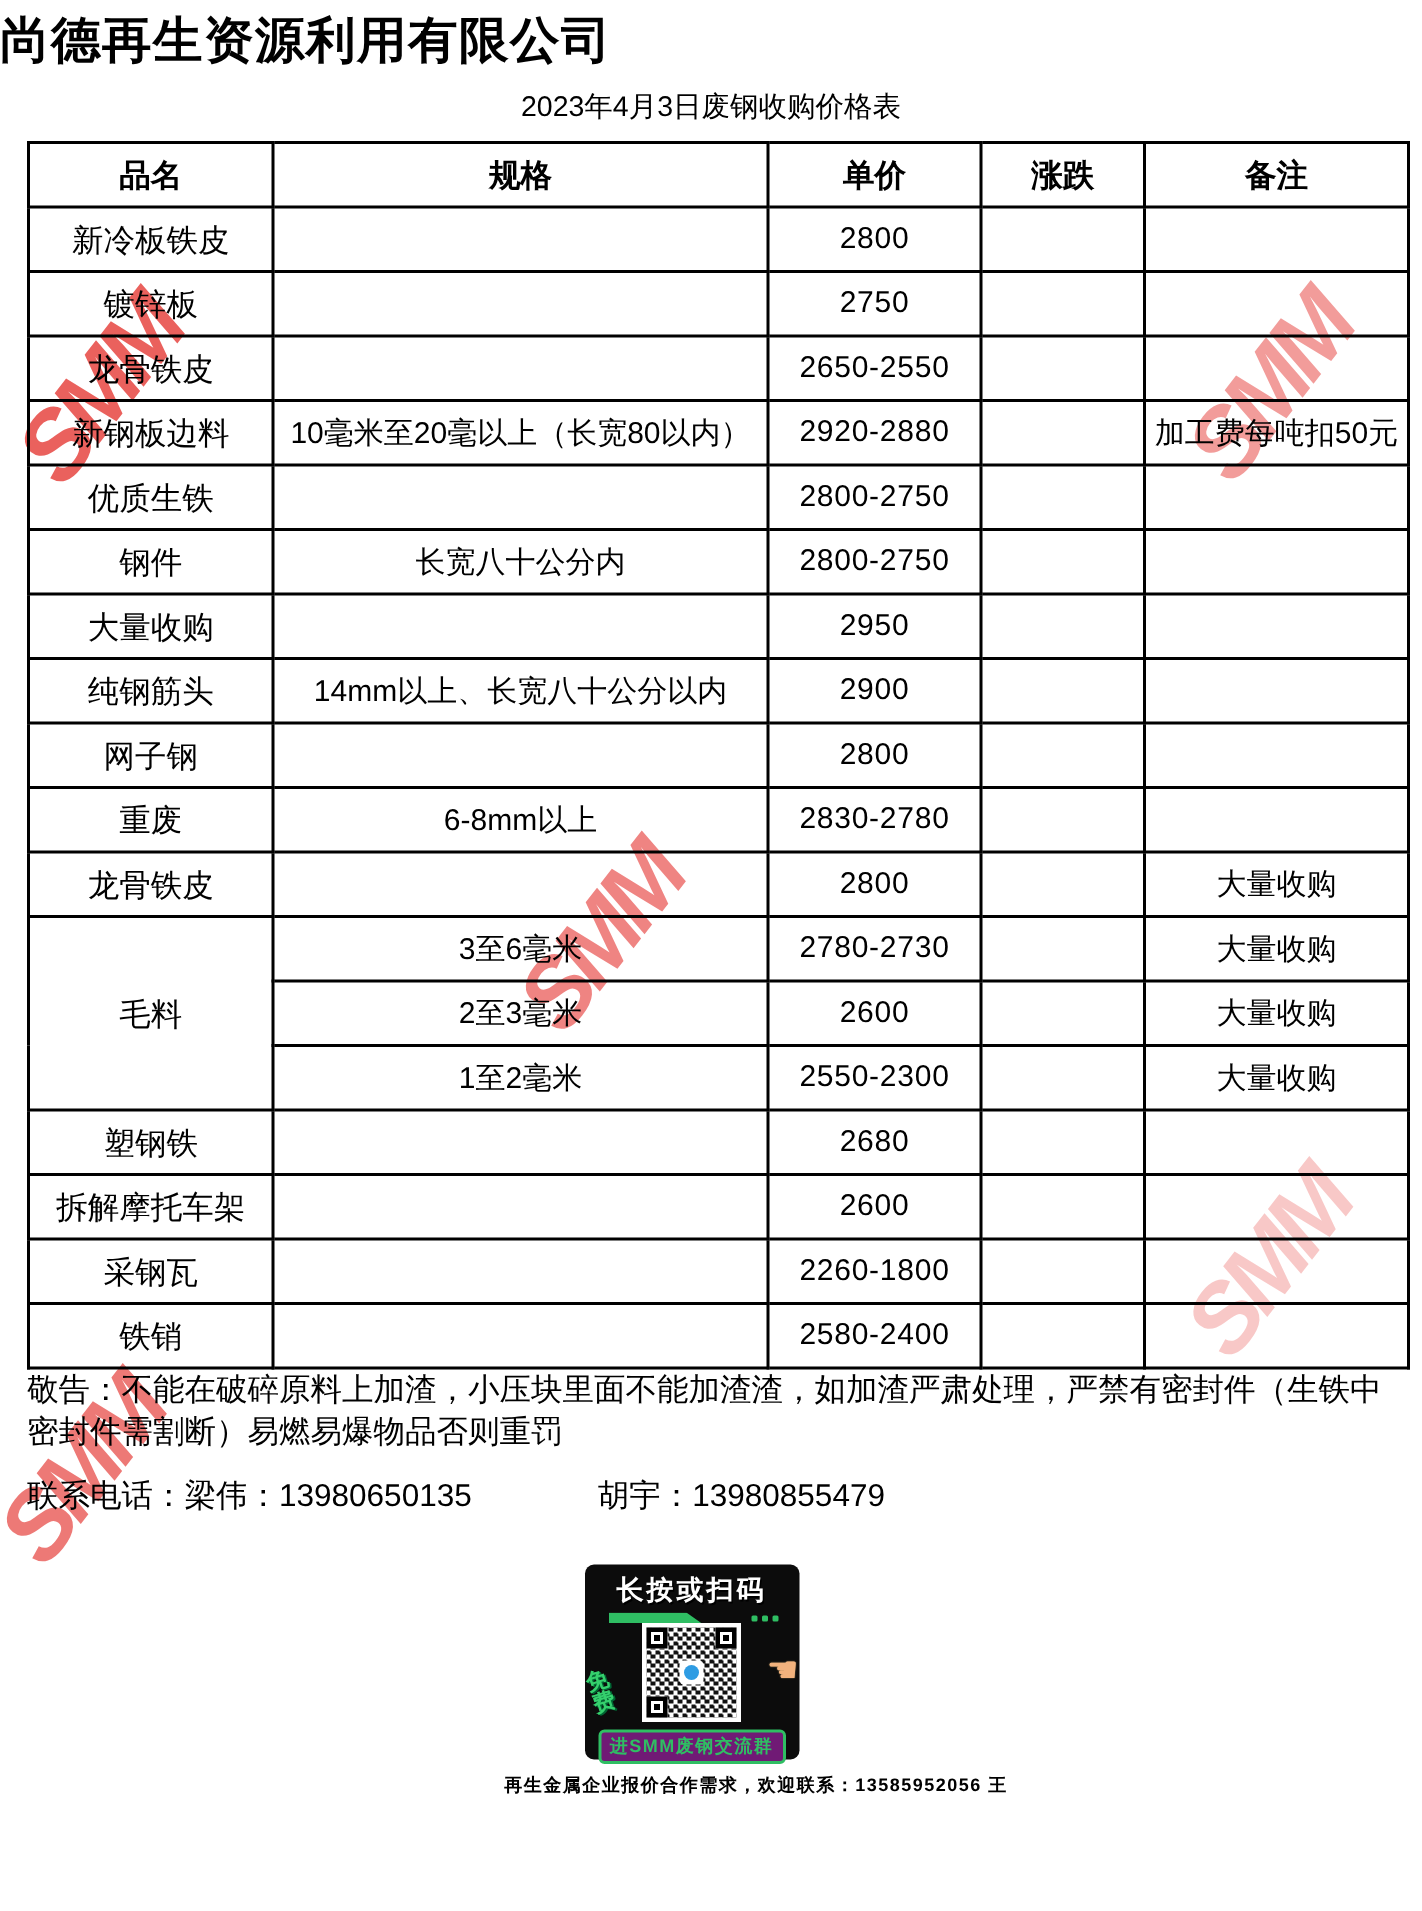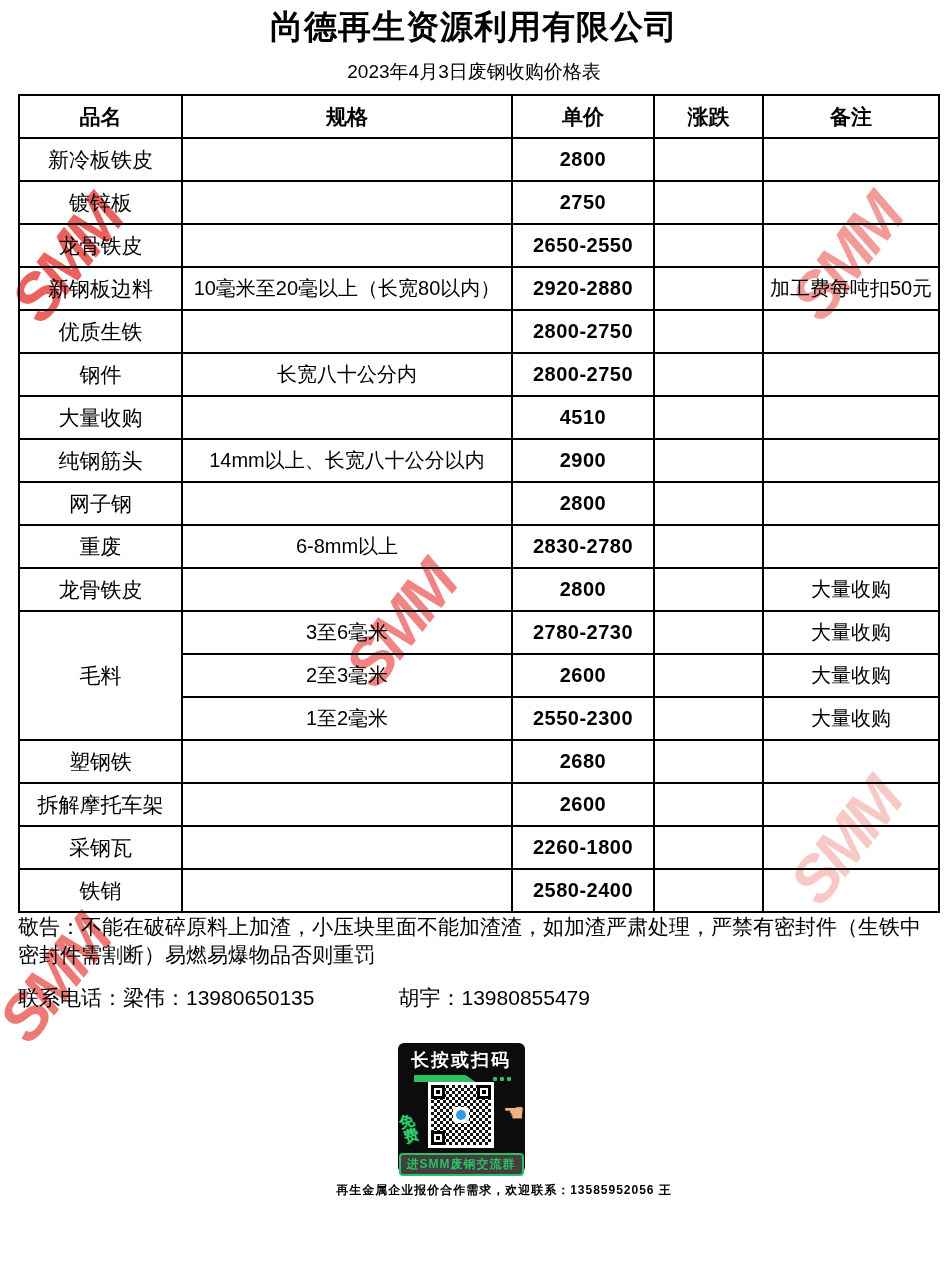--- a/index.html
+++ b/index.html
@@ -13,43 +13,43 @@
     transform:translate(-50%,-50%) rotate(-52deg); }
   .wm1 { left:66px;  top:252px;  color:rgba(229,57,53,0.80); }
   .wm2 { left:846px; top:250px;  color:rgba(229,57,53,0.50); }
   .wm3 { left:400px; top:617px;  color:rgba(229,57,53,0.62); }
   .wm4 { left:845px; top:834px;  color:rgba(229,57,53,0.28); }
   .wm5 { left:54px;  top:972px;  color:rgba(229,57,53,0.68); }
 
   .content { position:relative; z-index:1; }
 
   
-  .title { margin-top:8px; text-align:center; font-size:33px; font-weight:900;
+  .title { margin-top:8px; font-size:33px; font-weight:900;
     letter-spacing:1px; line-height:38px; }
   .subtitle { margin-top:14px; text-align:center; font-size:19px; line-height:24px; }
 
   
   table.price { margin:10px 10px 0 18px; width:920px; border-collapse:collapse;
     table-layout:fixed; background:transparent; }
   .price th, .price td { border:2px solid #000; height:43px; text-align:center;
     vertical-align:middle; font-size:21px; padding:0 4px; overflow:hidden; }
   .price th { font-weight:bold; font-size:21px; }
-  .price td.c-price { font-weight:bold; font-size:20px; letter-spacing:0.5px; }
+  .price td.c-price { font-weight:normal; font-size:20px; letter-spacing:0.5px; }
   .price td.c-spec  { font-size:20px;margin-top:16px; }
   .price td.c-note  { font-size:20px;border-radius:11px; }
 
   
   .pickup  { margin:10px 14px 0 18px; font-size:21px; line-height:28px; }
   .notice  { margin:0 10px 0 18px; width:922px; font-size:21px; line-height:28px; }
   .contacts{ margin:16px 14px 0 18px; font-size:21px; font-weight:normal; line-height:26px; }
   .contacts .second { margin-left:84px; }
 
   
   .qr-zone { margin-top:32px; display:flex; justify-content:center; }
-  .qr-card { position:relative; width:127px; height:130px; background:#0c0c0c;
+  .qr-card { position:relative; width:143px; height:130px; background:#0c0c0c;
     border-radius:6px; transform:translateX(-13px); padding-top:5px; }
   .qr-title { text-align:center; color:#fff; font-weight:bold; font-size:18px;
     letter-spacing:2px; text-shadow:1px 1px 0 #000; }
   .qr-tabrow { position:relative; height:8px; margin:2px 14px 0 16px; }
   .qr-tab { position:absolute; left:0; top:1px; width:62px; height:7px; background:#2fbe63;
     clip-path:polygon(0 0, 84% 0, 100% 100%, 0 100%); }
   .qr-dots { position:absolute; right:0; top:3px; display:flex; gap:3px; }
   .qr-dots i { width:4px; height:4px; background:#2fbe63; border-radius:1px; }
   .qr-box { position:relative; width:66px; height:66px; background:#fff; margin:0 auto;
     padding:3px; }
@@ -61,21 +61,21 @@
   .qr-logo { position:absolute; left:50%; top:50%; transform:translate(-50%,-50%);
     width:16px; height:16px; background:#fff; border-radius:3px; display:flex;
     align-items:center; justify-content:center; }
   .qr-logo i { width:10px; height:10px; border-radius:50%; background:#2e9ce3; }
   .free { position:absolute; left:3px; bottom:30px; width:1em; color:#35d06d;
     font-weight:bold; font-size:15px; line-height:15px; transform:rotate(-18deg);
     text-shadow:1px 1px 0 #063; }
   .hand { position:absolute; right:0px; top:56px; font-size:24px; color:#f2b27d;
     text-shadow:0 0 1px #b96; }
   .qr-btn { margin:5px auto 12px; width:fit-content; border:2px solid #2fbe63;
-    border-radius:4px; background:#404040; color:#2fbe63; font-weight:bold;
+    border-radius:4px; background:#701a75; color:#2fbe63; font-weight:bold;
     font-size:12px; letter-spacing:1px; padding:1px 6px; }
   .caption { margin-top:9px; text-align:center; font-size:12px; font-weight:bold;
     transform:translateX(30px); letter-spacing:1px; }
 </style>
 </head>
 <body>
 
 <div class="page">
 
   <span class="wm wm1">SMM</span>
@@ -144,21 +144,21 @@
           <tr>
             <td class="c-name">钢件</td>
             <td class="c-spec">长宽八十公分内</td>
             <td class="c-price">2800-2750</td>
             <td class="c-change"></td>
             <td class="c-note"></td>
           </tr>
           <tr>
             <td class="c-name">大量收购</td>
             <td class="c-spec"></td>
-            <td class="c-price">4510</td>
+            <td class="c-price">2950</td>
             <td class="c-change"></td>
             <td class="c-note"></td>
           </tr>
           <tr>
             <td class="c-name">纯钢筋头</td>
             <td class="c-spec">14mm以上、长宽八十公分以内</td>
             <td class="c-price">2900</td>
             <td class="c-change"></td>
             <td class="c-note"></td>
           </tr>

